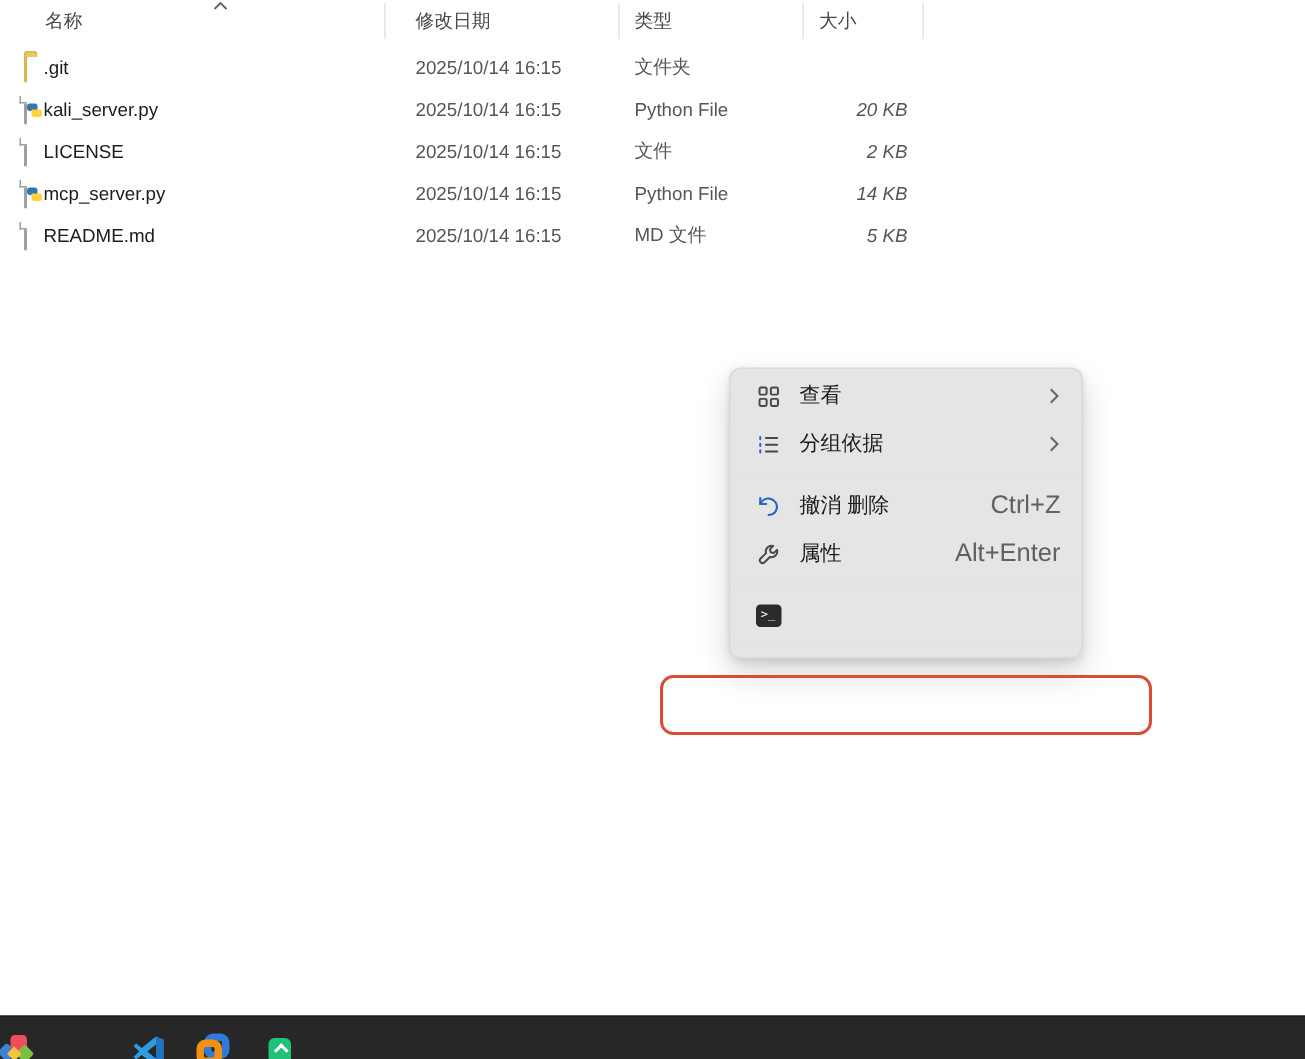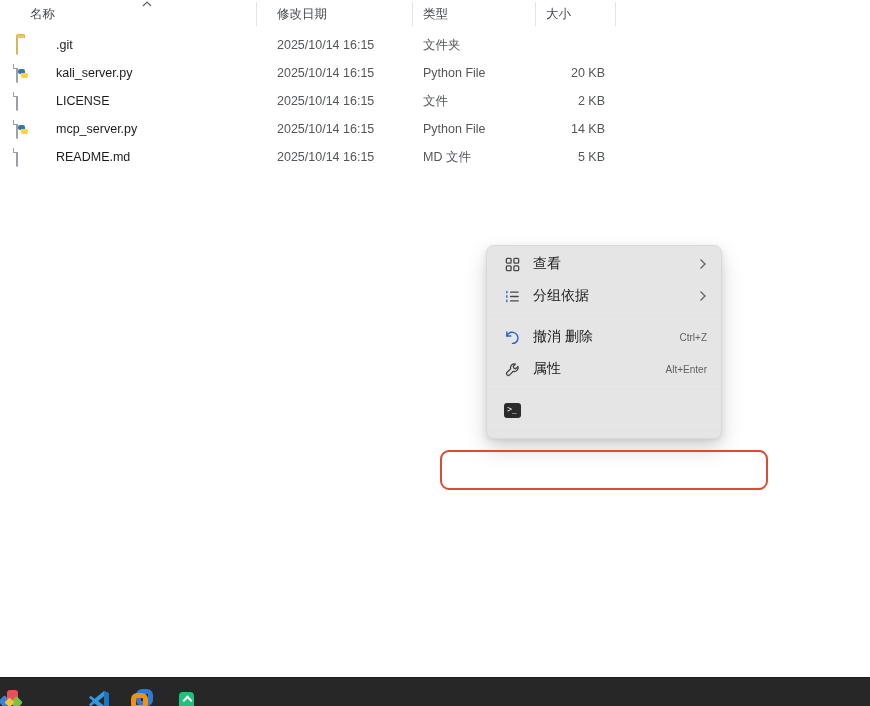--- a/index.html
+++ b/index.html
@@ -9,41 +9,41 @@
 
   
   .flist { position:absolute; left:0; top:0; width:870px; }
   .col-sep { position:absolute; top:2px; width:1px; height:24px; background:#e4e4e4; }
   .hdr-label { position:absolute; top:6px; font-size:12.5px; color:#45494e; white-space:nowrap; }
   .hdr-type-underline { text-underline-offset:3px; text-decoration-color:#9a9a9a; }
   .sort-caret { position:absolute; left:141px; top:0px; width:12px; height:8px; }
   .rows { position:absolute; left:0; top:31px; width:870px; }
   .frow { position:relative; height:28px; width:870px; }
   .fcell { position:absolute; top:50%; transform:translateY(-50%); font-size:12.5px; white-space:nowrap; }
-  .fname { left:56px; color:#1c1c1c;text-align:center; }
+  .fname { left:29px; color:#1c1c1c;text-align:center; }
   .fdate { left:277px; color:#54575a; }
   .ftype { left:423px; color:#54575a; }
-  .fsize { left:535px; width:70px; text-align:right; color:#54575a; }
+  .fsize { left:535px; width:70px; text-align:right; color:#54575a;font-style:italic; }
   .ficon { position:absolute; left:16px; top:50%; transform:translateY(-50%); width:17px; height:16px; }
 
   .folder-ic { position:relative; width:17px; height:13px; margin-top:2px; background:linear-gradient(#fbe9a6,#f3cf70); border:1px solid #d8b74e; border-radius:2px; }
   .folder-ic:before { content:""; position:absolute; left:-1px; top:-3px; width:7px; height:3px; background:#e8c85f; border:1px solid #d8b74e; border-bottom:none; border-radius:2px 2px 0 0; }
   .page-ic { position:relative; width:12px; height:15px; margin:0 auto; background:#fff; border:1px solid #9aa0a6; border-radius:1px; }
   .page-ic:before { content:""; position:absolute; right:-1px; top:-1px; width:4px; height:4px; background:#fff; border-left:1px solid #9aa0a6; border-bottom:1px solid #9aa0a6; }
   .py-badge { position:absolute; left:1px; top:4px; width:10px; height:9px; }
   .py-badge .b1 { position:absolute; left:0; top:0; width:7px; height:5px; background:#3776ab; border-radius:2px 2px 0 2px; }
   .py-badge .b2 { position:absolute; left:3px; top:4px; width:7px; height:5px; background:#ffd43b; border-radius:0 2px 2px 2px; }
 
   
   .cmenu { position:absolute; left:486px; top:245px; width:236px; padding:2px 0 3px 0; background:#e5e5e5; border:1px solid #d9d9d9; border-radius:8px; box-shadow:0 10px 22px rgba(0,0,0,.16), 0 2px 6px rgba(0,0,0,.10); z-index:5; }
   .mi { position:relative; height:32px; display:flex; align-items:center; padding:0 14px 0 16px; cursor:default; }
   .mi-icon { width:18px; height:18px; display:flex; align-items:center; justify-content:center; flex:0 0 18px; }
   .mi-label { margin-left:12px; font-size:14px; color:#1b1b1b; white-space:nowrap; flex:1 1 auto; }
   .mi-right { margin-left:auto; display:flex; align-items:center; }
-  .shortcut { font-size:10px; color:#616161; white-space:nowrap; }
+  .shortcut { font-size:17px; color:#616161; white-space:nowrap; }
   .msep { height:1px; background:#e2e2e2; margin:4px 1px; }
   .term-ic { width:17px; height:15px; background:#2b2b2b; border-radius:3px; color:#f2f2f2; font-family:"DejaVu Sans Mono","Liberation Mono",monospace; font-size:8px; line-height:14px; text-align:center; letter-spacing:0; }
 
   
   .red-box { position:absolute; left:440px; top:450px; width:328px; height:40px; border:2px solid #dc4b35; border-radius:9px; z-index:9; pointer-events:none; }
 
   
   .taskbar { position:absolute; left:0; top:677px; width:870px; height:29px; background:#272727; border-top:1px solid #1b1b1b; overflow:hidden; z-index:3; }
   .tbi { position:absolute; top:11px; width:24px; height:24px; }
   .tbi2-bg { width:23px; height:23px; background:#ef5351; border-radius:6px; position:relative; }

